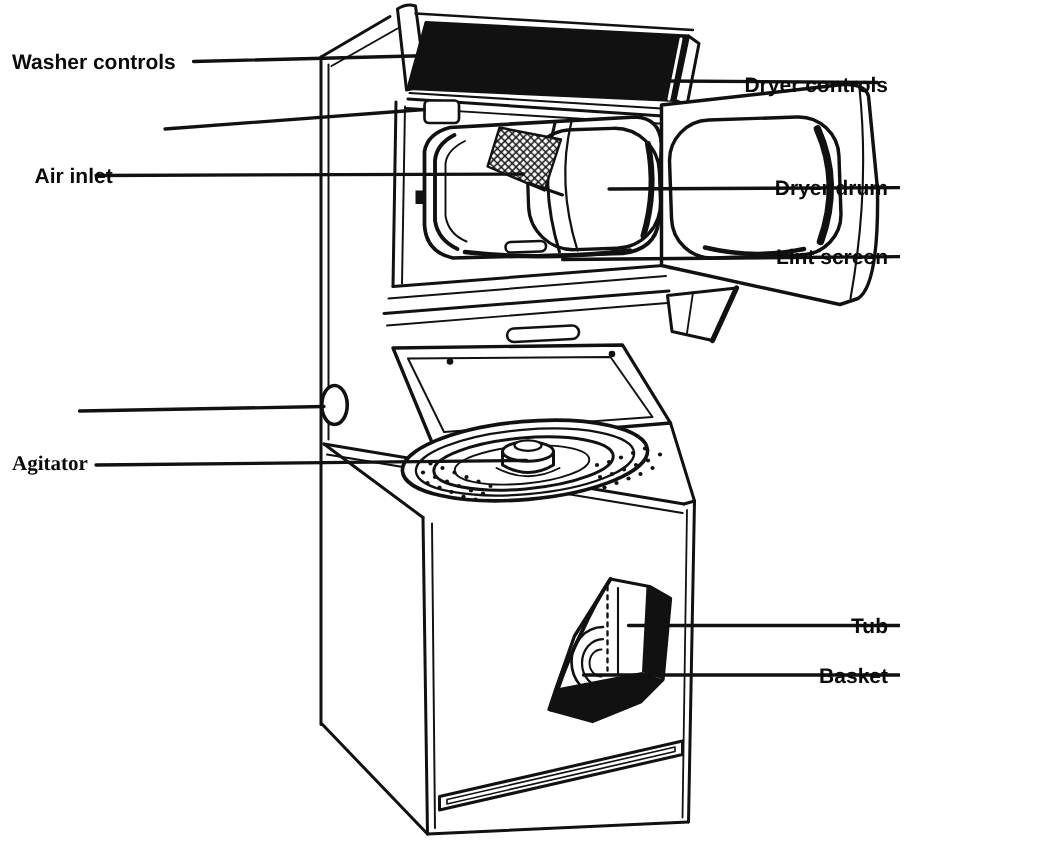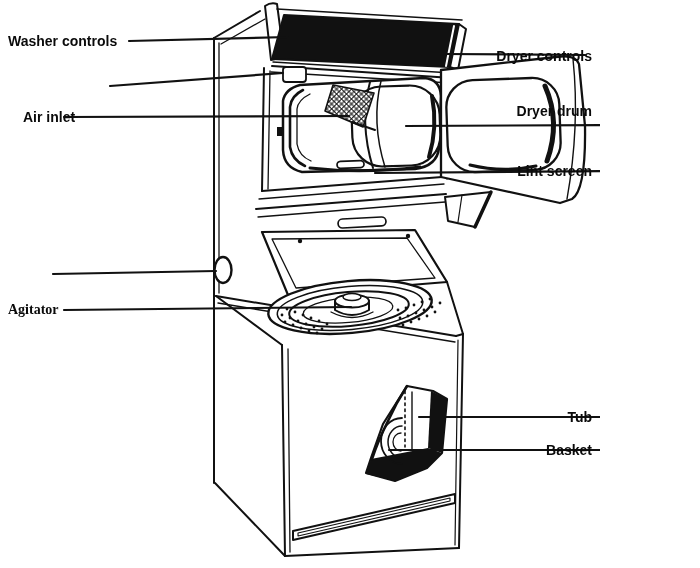--- a/index.html
+++ b/index.html
@@ -183,18 +183,18 @@
         <path d="M389 450 L637 450"></path>
       </g>
     </g>
   </svg>
 
   <div class="label" style="left:8px;top:33px;">Washer controls</div>
   <div class="label" style="left:8px;top:109px;margin-left:15px;">Air inlet</div>
   <div class="label" style="left:8px;top:302px;font-family:Liberation Serif, serif;">Agitator</div>
 
   <div class="label right" style="right:8px;top:48px;">Dryer controls</div>
-  <div class="label right" style="right:8px;top:103px;">Dryer drum</div>
+  <div class="label right" style="right:8px;top:117px;">Dryer drum</div>
   <div class="label right" style="right:8px;top:163px;">Lint screen</div>
   <div class="label right" style="right:8px;top:409px;">Tub</div>
   <div class="label right" style="right:8px;top:442px;margin-left:40px;">Basket</div>
 
 </div>
 
 </body></html>

